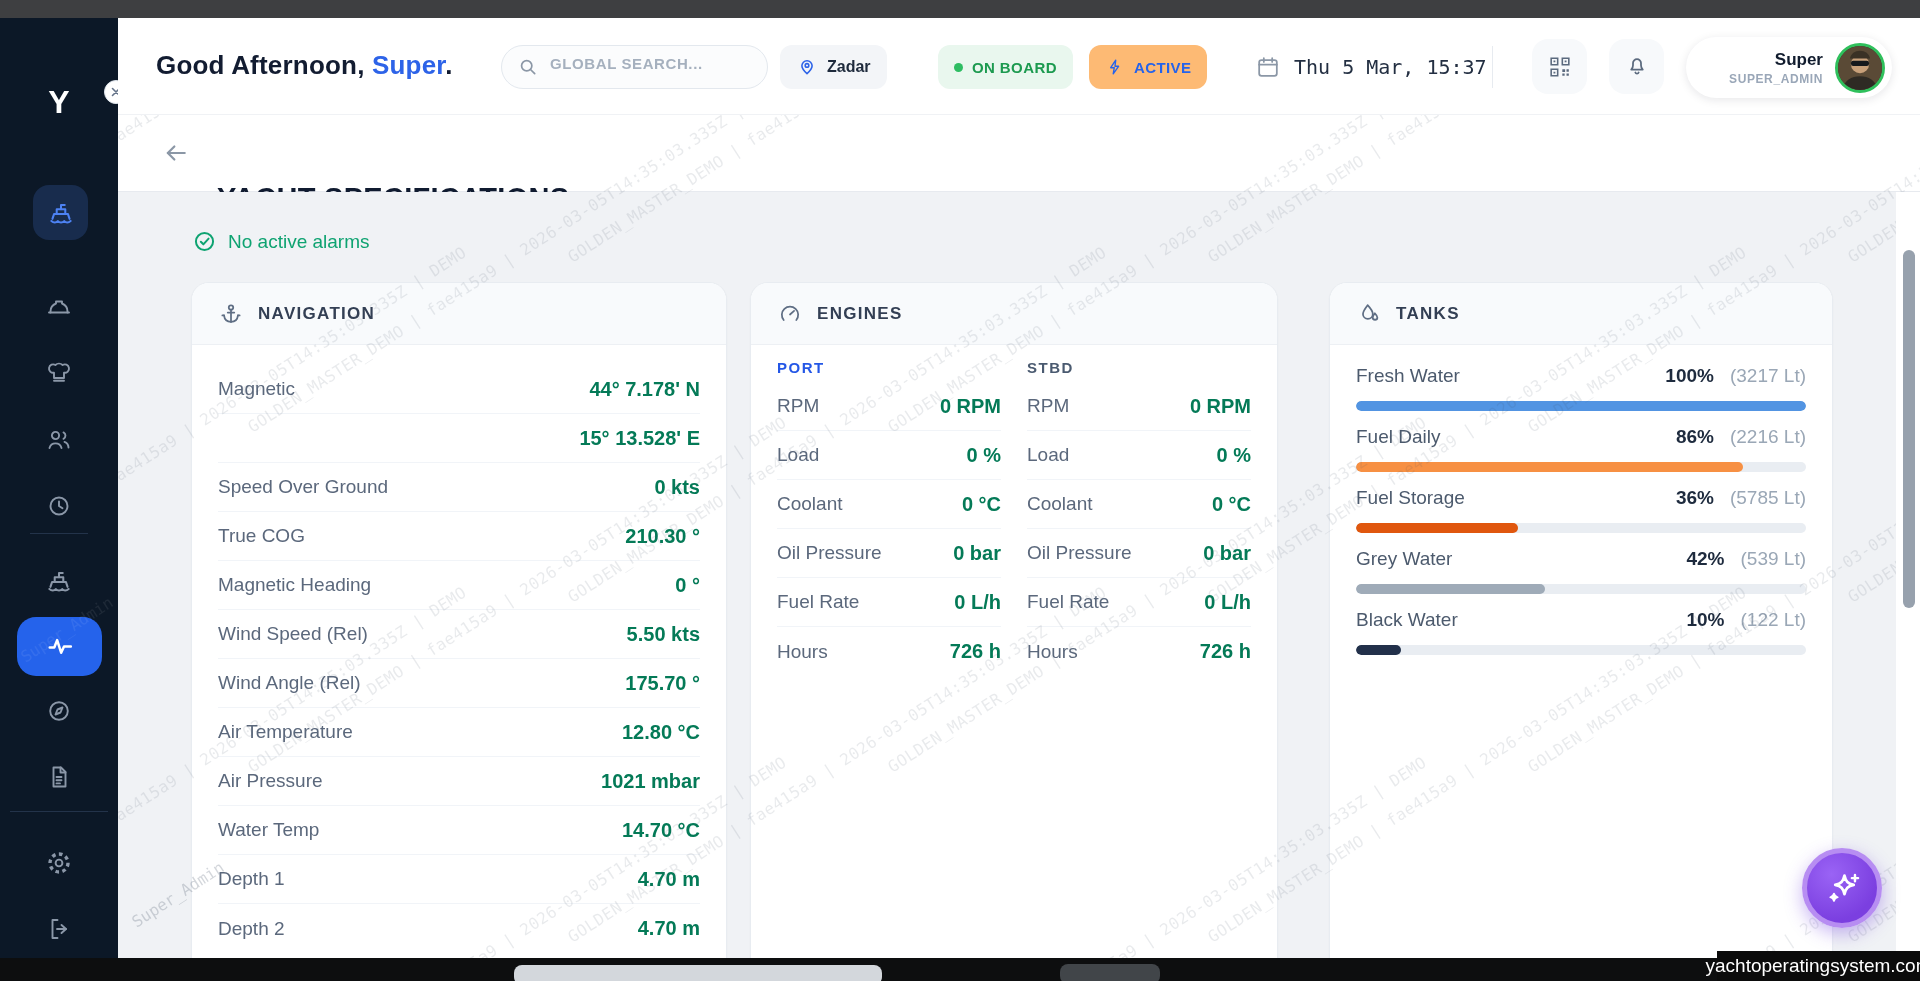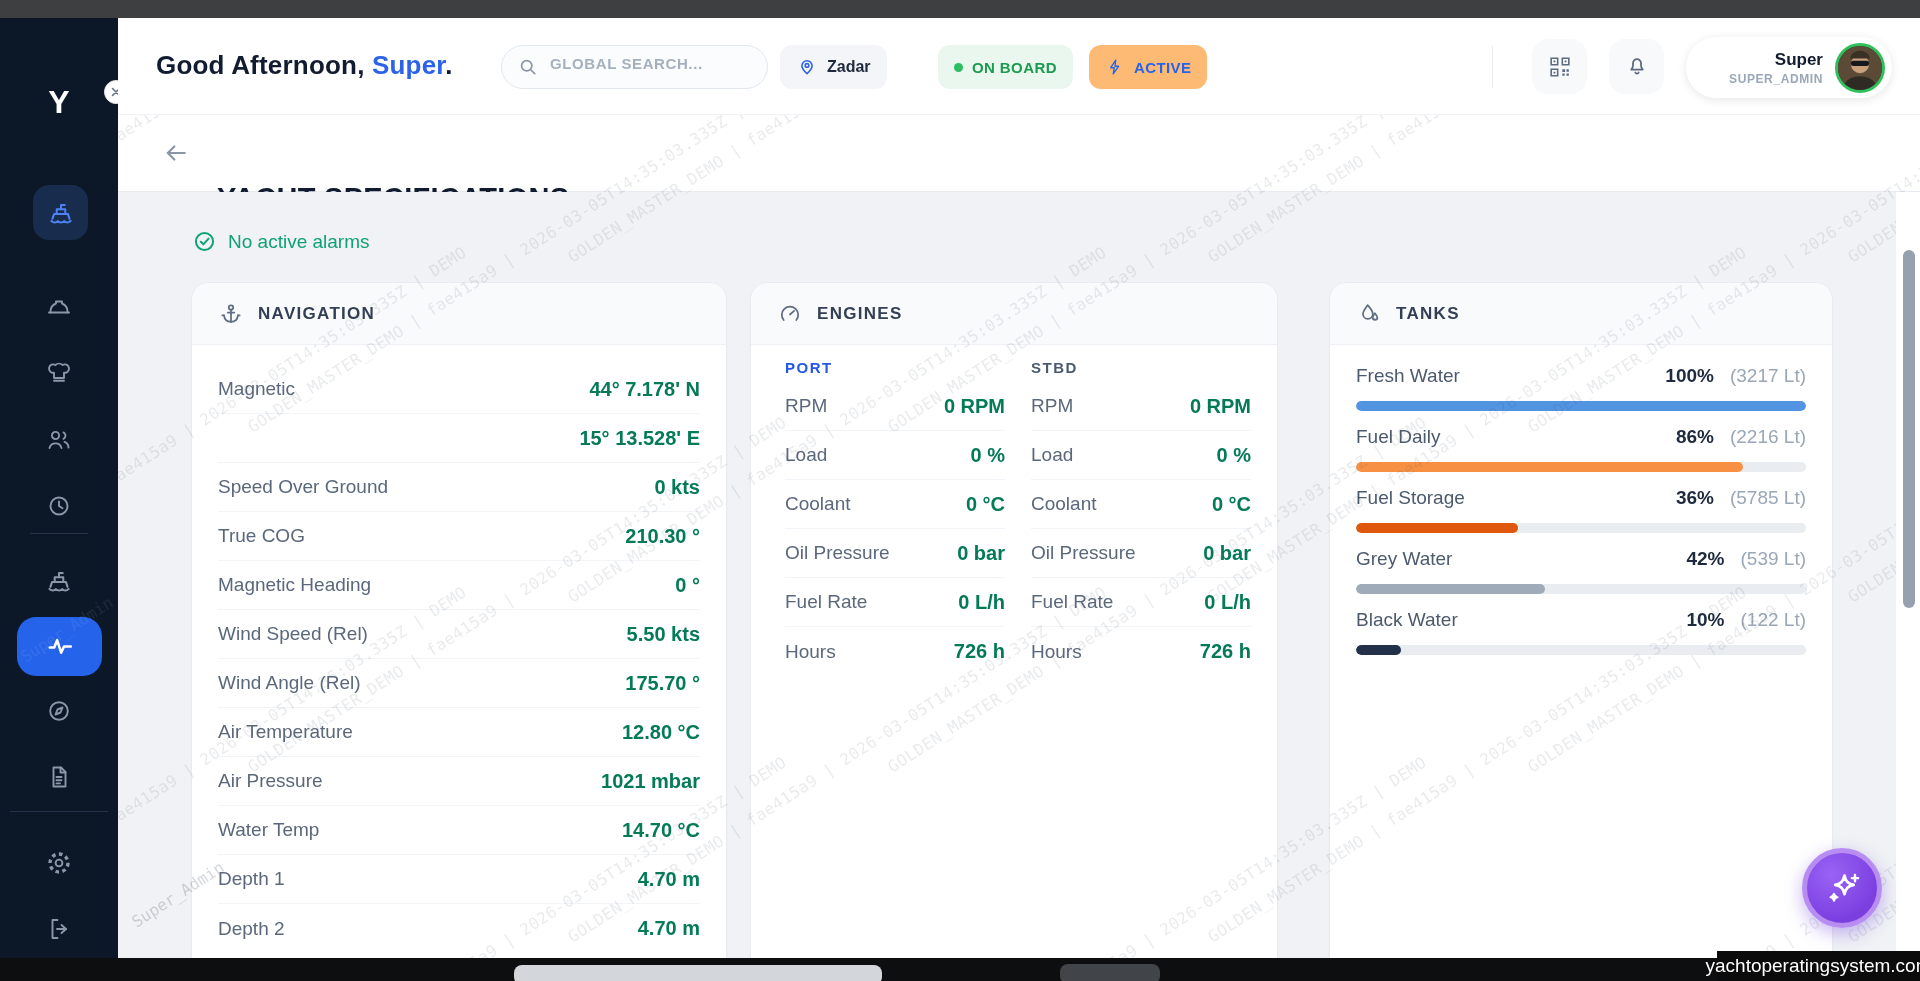--- a/index.html
+++ b/index.html
@@ -66,21 +66,21 @@
   .card-tanks { left:1211px; width:504px; }
   .card-head { height:62px; background:#f8fafc; border-bottom:1px solid #edf0f4; display:flex; align-items:center; gap:14px; padding:0 26px; }
   .card-head .cic { color:#5f6e84; }
   .card-title { font-size:17px; font-weight:700; letter-spacing:1.3px; color:#333f54; }
   .card-body { padding:20px 26px 0; }
   .nrow { height:49px; display:flex; align-items:center; justify-content:space-between; border-bottom:1px solid #f1f4f8; }
   .nrow:last-child { border-bottom:0; }
   .nrow .lab { font-size:19px; color:#5b687c; }
   .nrow .val { font-size:20px; font-weight:700; color:#047a57; }
 
-  .eng-cols { display:flex; gap:26px; padding-top:0;margin-left:8px; }
+  .eng-cols { display:flex; gap:26px; padding-top:0; }
   .eng-col { flex:1; }
   .eng-col-head { font-size:15px; font-weight:800; letter-spacing:1.5px; margin:14px 0 6px; }
   .eng-col-head.port { color:#2457e6; }
   .eng-col-head.stbd { color:#4a5a70; }
 
   .tank-item { margin-bottom:15px; }
   .tank-top { display:flex; justify-content:space-between; align-items:baseline; height:30px; }
   .tank-lab { font-size:19px; color:#4c5a6d; }
   .tank-nums { font-size:19px; }
   .tank-pct { font-weight:800; color:#1e2b3e; }
@@ -265,20 +265,29 @@
 
     <div class="pill pill-active">
       <span>
           <svg width="20" height="20" viewBox="0 0 28 28" fill="none" stroke="currentColor" stroke-width="1.9" stroke-linejoin="round">
             <path d="M15 4.5L8 15h5l-1.5 8.5L19 13h-5z"></path>
           </svg>
         </span>
       <span>ACTIVE</span>
     </div>
 
+    <div class="datetime">
+      <span class="cal">
+          <svg width="26" height="26" viewBox="0 0 28 28" fill="none" stroke="currentColor" stroke-width="1.9" stroke-linecap="round">
+            <rect x="4.5" y="6.5" width="19" height="17" rx="2.5"></rect>
+            <path d="M9.5 4.5v4M18.5 4.5v4M4.5 11.5h19"></path>
+          </svg>
+        </span>
+      <span>Thu 5 Mar, 15:37</span>
+    </div>
 
     <div class="hdr-div"></div>
 
     <div class="icon-btn btn-qr">
       <span>
           <svg width="26" height="26" viewBox="0 0 28 28" stroke="currentColor" fill="none" stroke-width="1.7">
             <path d="M4.5 4.5h7v7h-7zM16.5 4.5h7v7h-7zM4.5 16.5h7v7h-7z"></path>
             <path fill="currentColor" stroke="none" d="M7 7h2v2H7zM19 7h2v2h-2zM7 19h2v2H7zM16.5 16.5h3v3h-3zM21 16.5h2.5V19H21zM16.5 21H19v2.5h-2.5zM21 21h2.5v2.5H21z"></path>
           </svg>
         </span>

